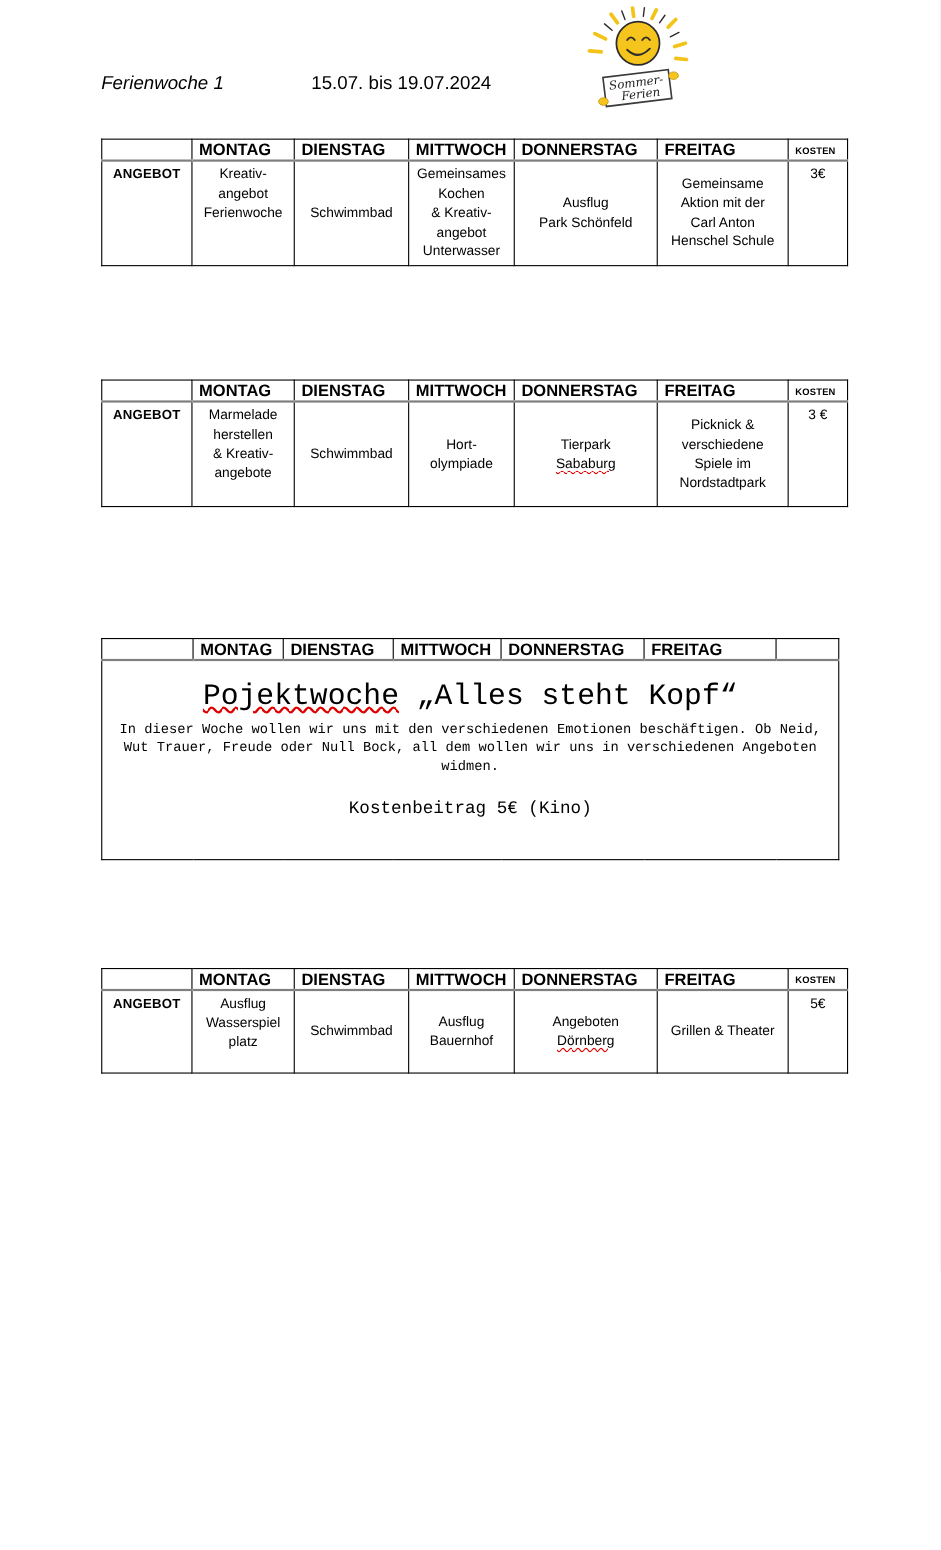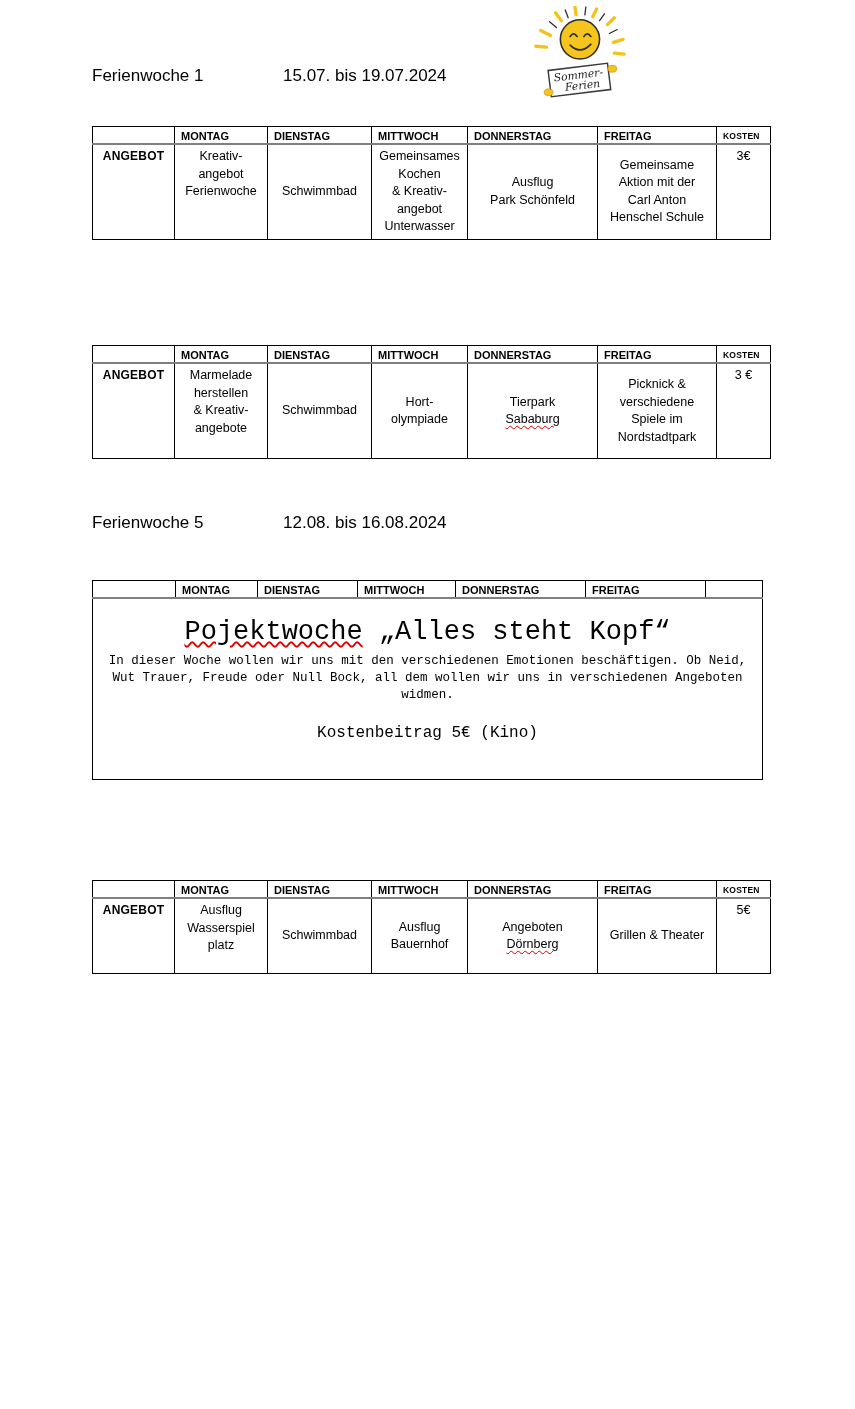--- a/index.html
+++ b/index.html
@@ -6,37 +6,37 @@
   .page{
     position:relative;
     width:855px;height:1409px;
     background:#ffffff;
     font-family:"Liberation Sans",sans-serif;
     color:#000;
     overflow:hidden;
   }
   
   .week-head{position:absolute;left:92px;font-size:17px;line-height:22px;color:#000;white-space:nowrap;}
-  .week-head .wk-title{display:inline-block;width:191px;}
+  .week-head .wk-title{display:inline-block;width:191px;font-style:italic;}
   
   .logo{position:absolute;left:528px;top:6px;width:100px;height:103px;}
   
   table.week-table{
     position:absolute;left:92px;
     border-collapse:collapse;
     table-layout:fixed;
     background:#fff;
   }
   table.t-std{width:678px;}
   table.t-proj{width:670px;}
   .week-table th,.week-table td{border:1px solid #000;}
   .week-table thead th{
     height:15px;
     padding:1px 6px 0 6px;
-    font-size:11px;font-weight:600;
+    font-size:15px;font-weight:600;
     text-align:left;vertical-align:middle;
     border-bottom:2.5px solid #7f7f7f;
     white-space:nowrap;overflow:hidden;
   }
   .week-table thead th.kosten{font-size:8.5px;letter-spacing:.2px;}
   .week-table tbody td{
     padding:3px 4px;
     font-size:12.5px;line-height:17.5px;
     text-align:center;
     white-space:pre-line;
@@ -194,23 +194,20 @@
 </span><span class="sic">Sababurg</span></td>
         <td><span>Picknick &amp;
 verschiedene
 Spiele im
 Nordstadtpark</span></td>
         <td>3 €</td>
       </tr>
     </tbody>
   </table>
 
-  <div class="week-head" style="top:512px">
-    <span class="wk-title">Ferienwoche 5</span><span>12.08. bis 16.08.2024</span>
-  </div>
 
   <table class="week-table t-proj" style="top:580px">
     <colgroup>
         <col style="width:83px">
         <col style="width:82px">
         <col style="width:100px">
         <col style="width:98px">
         <col style="width:130px">
         <col style="width:120px">
         <col style="width:57px">

